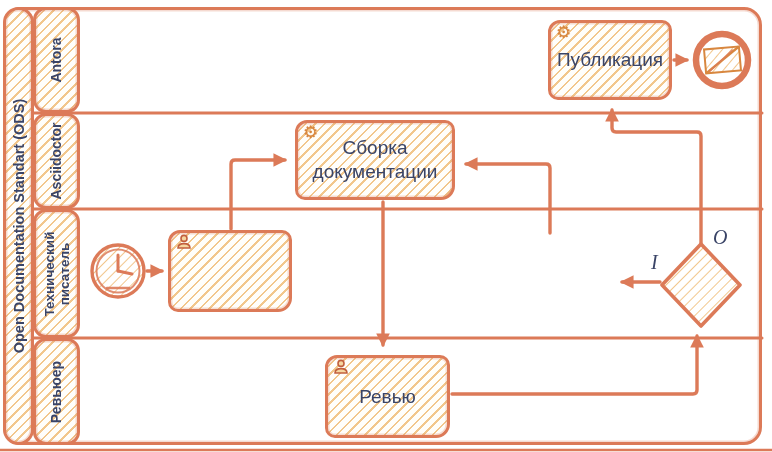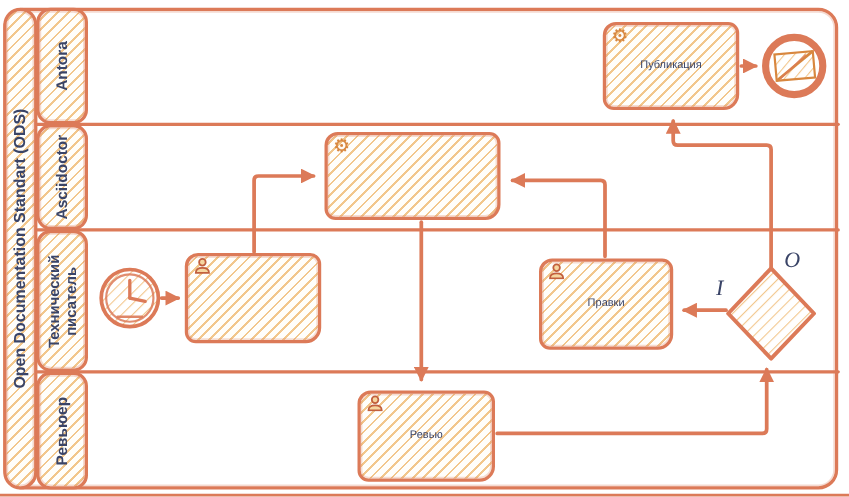--- a/index.html
+++ b/index.html
@@ -34,21 +34,21 @@
   .pool-title{font-size:14.5px;white-space:nowrap;}
   .lane-label{font-size:14px;}
   .task{
     position:absolute;border:3px solid var(--stroke);box-sizing:border-box;
     border-radius:12px 10px 14px 10px;
     box-shadow:inset 0 0 0 1.5px rgba(220,122,88,.25);
     display:flex;align-items:center;justify-content:center;
   }
   .task-label{
     white-space:pre-line;text-align:center;color:var(--text);
-    font-size:10px;line-height:1.25;padding:0 4px;
+    font-size:19px;line-height:1.25;padding:0 4px;
   }
   .task-icon{position:absolute;top:1px;left:5px;line-height:1;}
   .gear-glyph{font-size:17px;color:var(--icon-accent);
     text-shadow:0 0 1px rgba(216,135,63,.6);}
   .gw-label{
     position:absolute;color:var(--text);font-size:20px;
     font-style:italic;font-family:"Liberation Serif","DejaVu Serif",serif;
   }
   .overlay{position:absolute;left:0;top:0;pointer-events:none;}
   .edge{stroke:var(--stroke);fill:none;stroke-linecap:round;stroke-linejoin:round;}
@@ -81,40 +81,33 @@
     <div class="vlabel lane-label">Ревьюер</div>
   </div>
 
   <div class="task hatch" style="left:548px;top:20px;width:124px;height:80px;">
     <span class="task-icon gear-glyph">⚙</span>
     <div class="task-label">Публикация</div>
   </div>
 
   <div class="task hatch" style="left:295px;top:120px;width:160px;height:80px;">
     <span class="task-icon gear-glyph">⚙</span>
+    <div class="task-label">Сборка
+документации</div>
   </div>
 
   <div class="task hatch" style="left:168px;top:230px;width:124px;height:82px;">
     <span class="task-icon">
       <svg width="16" height="15" viewBox="0 0 16 15">
         <circle cx="8" cy="4.4" r="3" fill="#F6D6A0" stroke="#C2603E" stroke-width="1.6"></circle>
         <path d="M2,14 Q2,9.6 8,9.6 Q14,9.6 14,14 Z" fill="#F6D6A0" stroke="#C2603E" stroke-width="1.6"></path>
       </svg>
     </span>
   </div>
 
-  <div class="task hatch" style="left:490px;top:235px;width:122px;height:83px;">
-    <span class="task-icon">
-      <svg width="16" height="15" viewBox="0 0 16 15">
-        <circle cx="8" cy="4.4" r="3" fill="#F6D6A0" stroke="#C2603E" stroke-width="1.6"></circle>
-        <path d="M2,14 Q2,9.6 8,9.6 Q14,9.6 14,14 Z" fill="#F6D6A0" stroke="#C2603E" stroke-width="1.6"></path>
-      </svg>
-    </span>
-    <div class="task-label">Правки</div>
-  </div>
 
   <div class="task hatch" style="left:325px;top:355px;width:125px;height:83px;">
     <span class="task-icon">
       <svg width="16" height="15" viewBox="0 0 16 15">
         <circle cx="8" cy="4.4" r="3" fill="#F6D6A0" stroke="#C2603E" stroke-width="1.6"></circle>
         <path d="M2,14 Q2,9.6 8,9.6 Q14,9.6 14,14 Z" fill="#F6D6A0" stroke="#C2603E" stroke-width="1.6"></path>
       </svg>
     </span>
     <div class="task-label">Ревью</div>
   </div>

